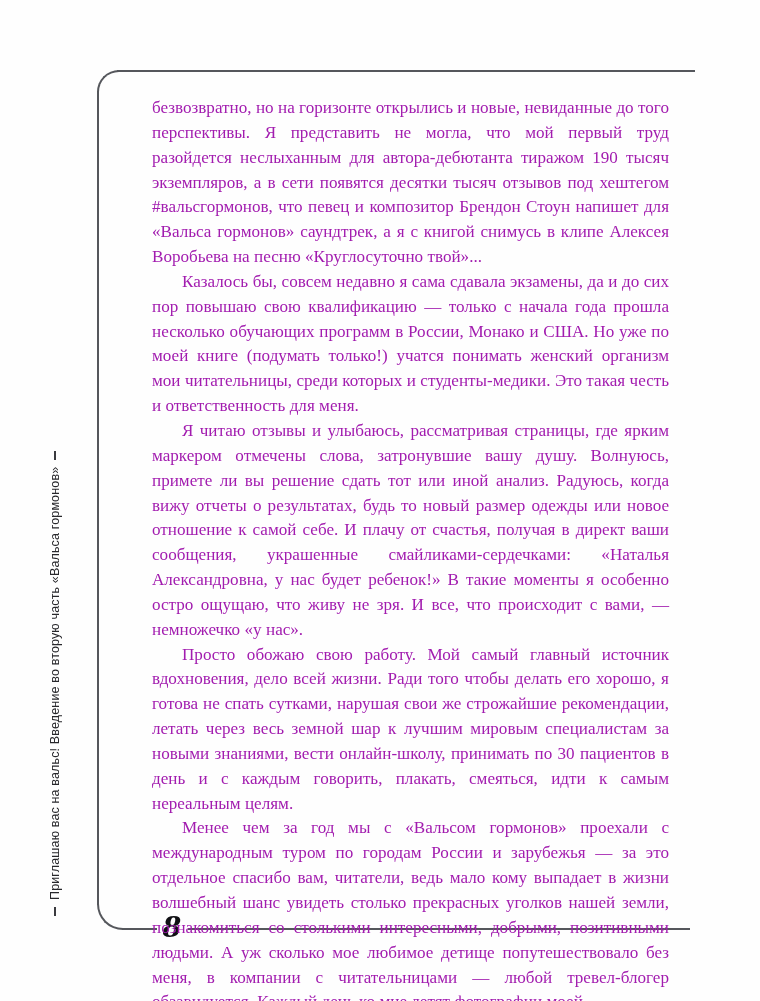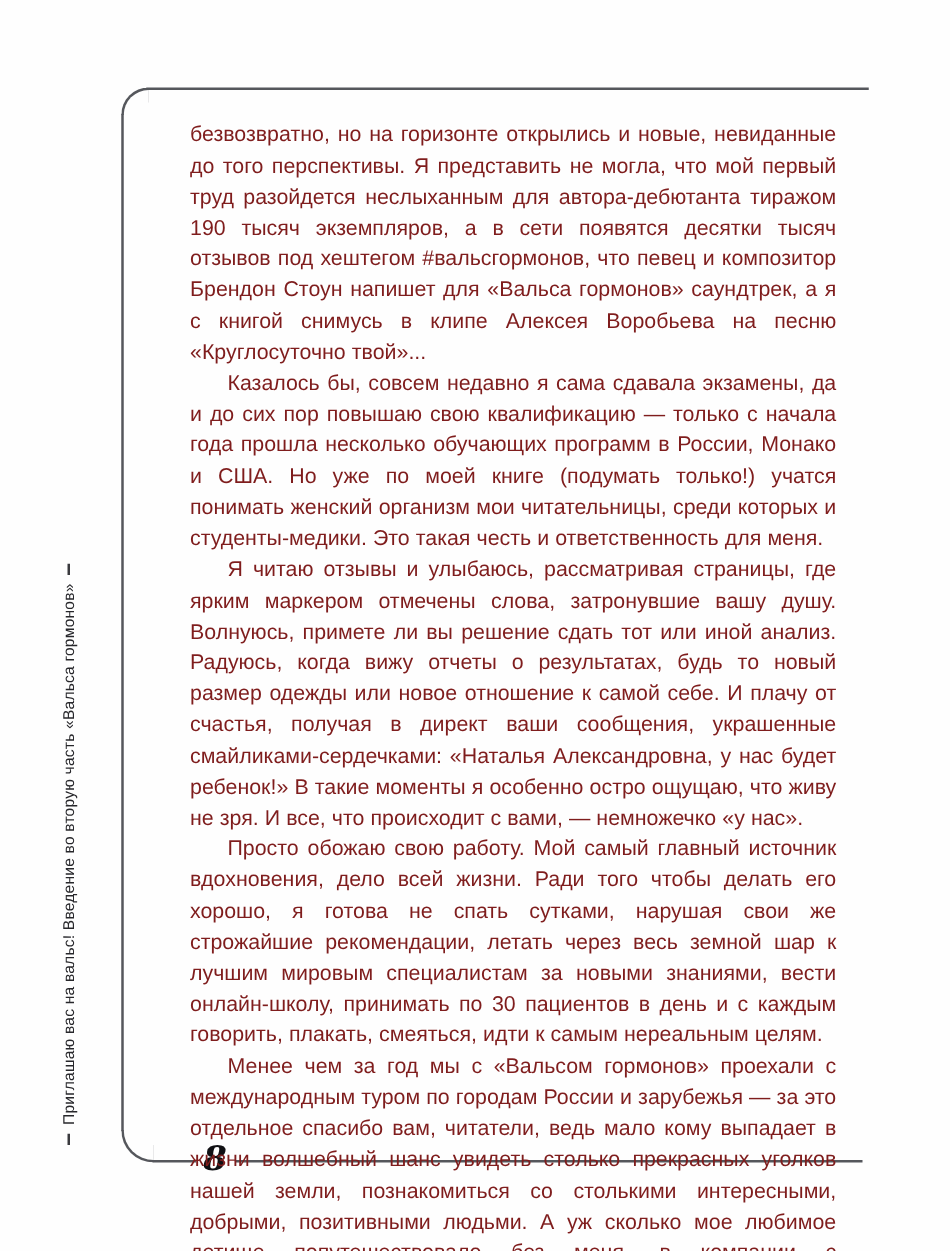--- a/index.html
+++ b/index.html
@@ -130,24 +130,24 @@
   .text-column {
     position: absolute;
     left: 152px;
     top: 96px;
     width: 517px;
   }
   .text-column p {
     margin: 0;
     text-indent: 30px;
     text-align: justify;
-    font-family: Liberation Sans, sans-serif;
+    font-family: Liberation Serif, serif;
     font-size: 17.1px;
     line-height: 24.85px;
-    color: #7f1d1d;
+    color: #a21caf;
     hyphens: manual;
     -webkit-hyphens: manual;
     word-spacing: 0.1px;
   }
   .text-column p.no-indent {
     text-indent: 0;
   }
 </style>
 </head>
 <body>

